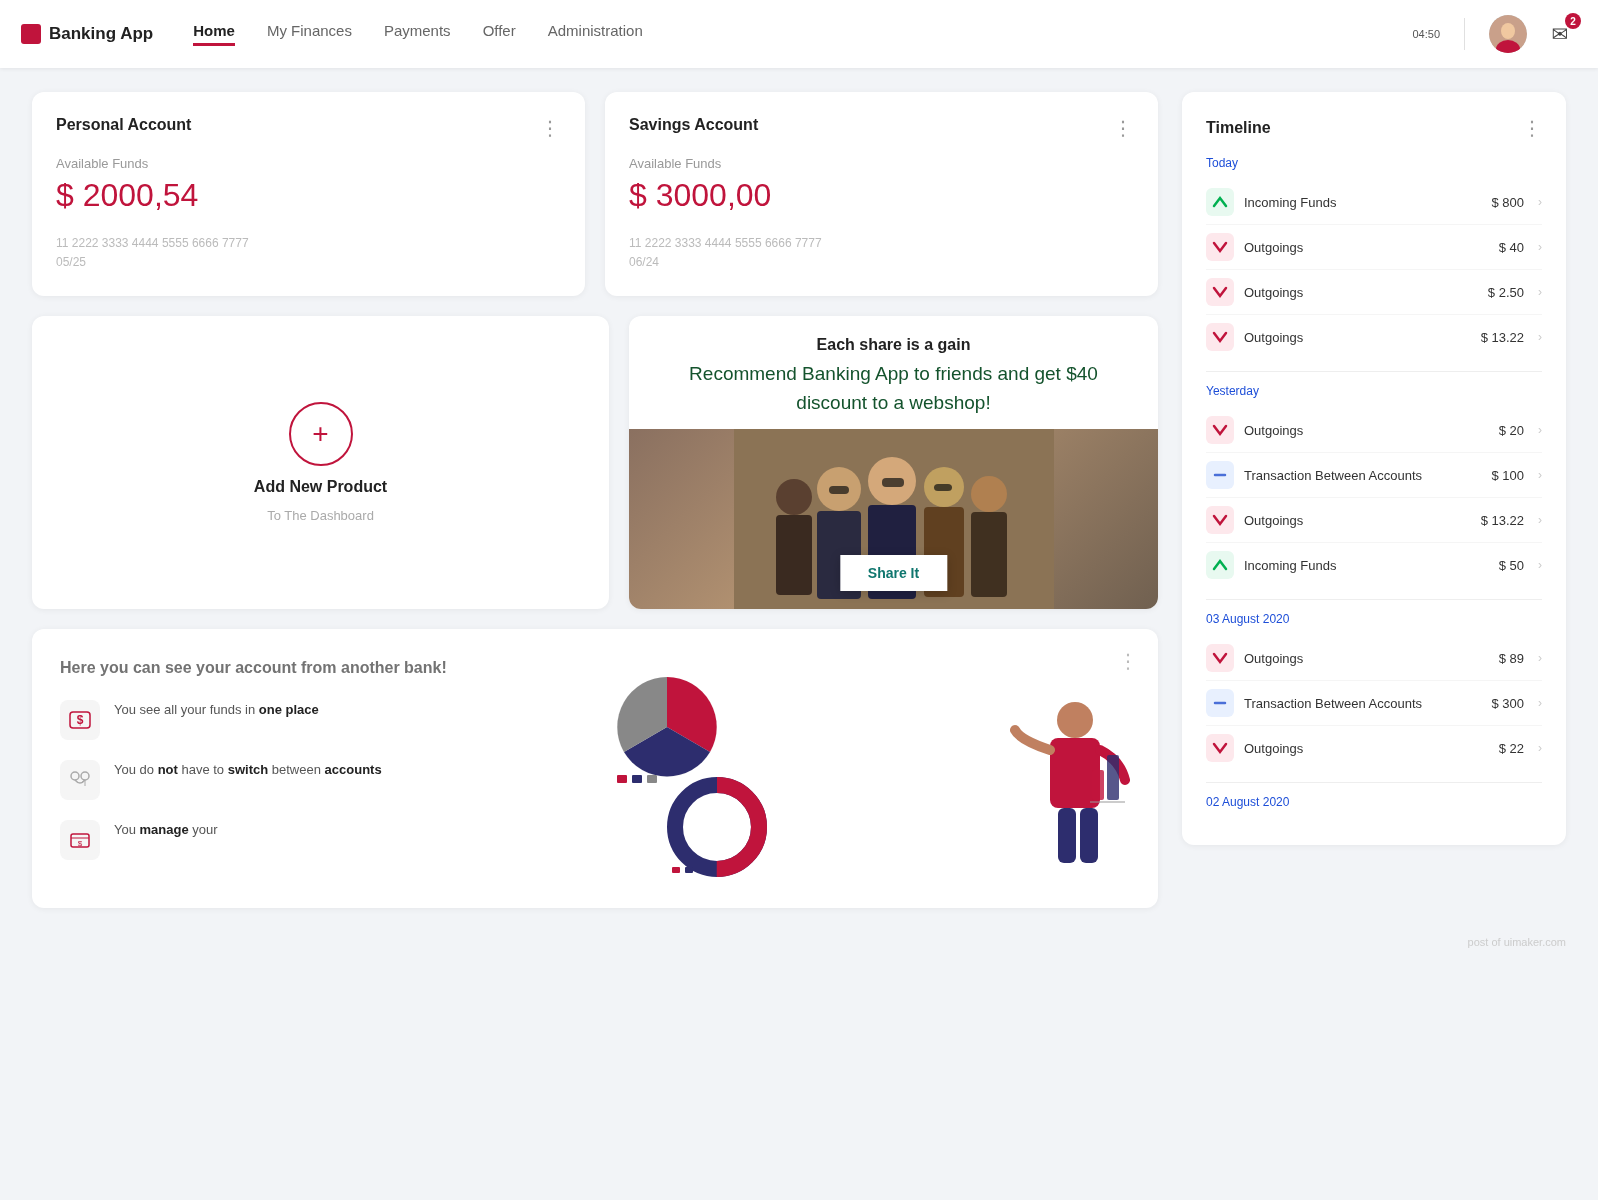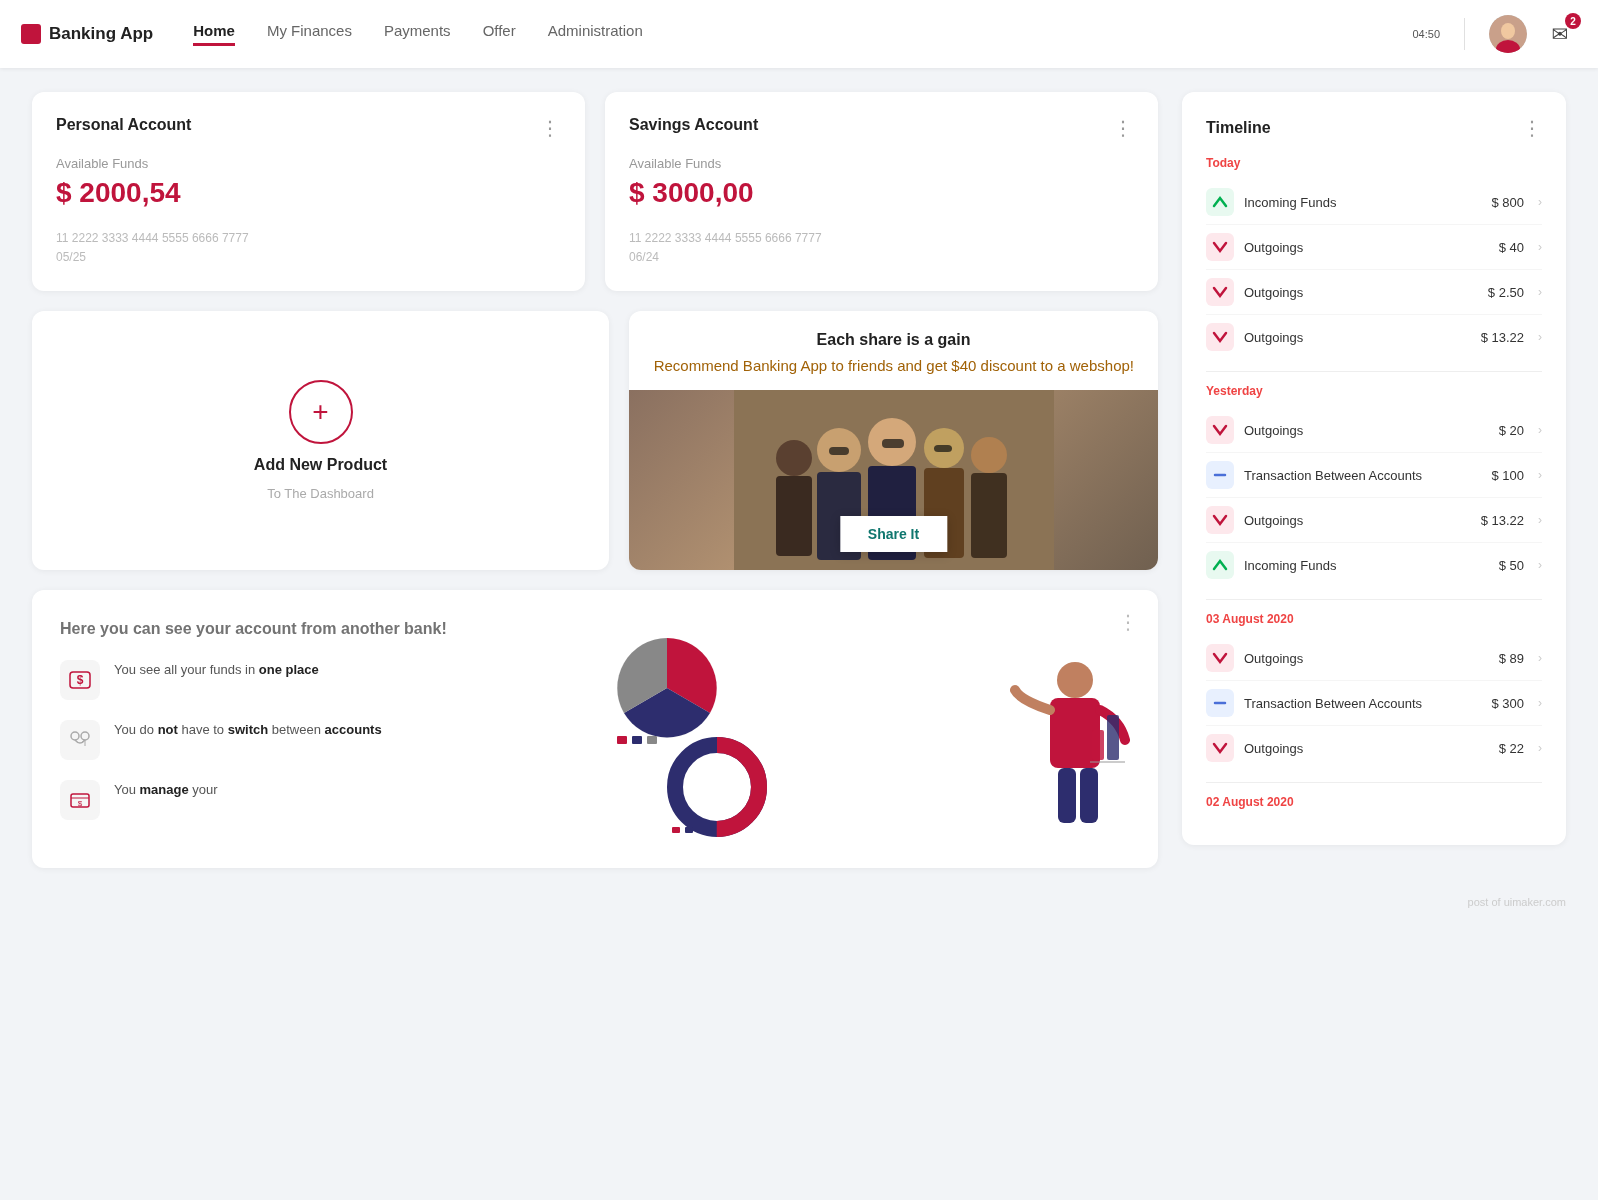--- a/index.html
+++ b/index.html
@@ -109,21 +109,21 @@
     }
     .card-header {
       display: flex;
       justify-content: space-between;
       align-items: flex-start;
       margin-bottom: 16px;
     }
     .card-title { font-size: 16px; font-weight: 600; color: #222; }
     .card-menu { color: #999; font-size: 20px; cursor: pointer; letter-spacing: 1px; }
     .card-label { font-size: 13px; color: #999; margin-bottom: 6px; }
-    .card-amount { font-size: 28px; font-weight: 700; color: #c0143c; margin-bottom: 20px; }
+    .card-amount { font-size: 32px; font-weight: 400; color: #c0143c; margin-bottom: 20px; }
     .card-info { font-size: 12px; color: #bbb; line-height: 1.6; }
 
     
     .add-product-card {
       background: #fff;
       border-radius: 12px;
       padding: 32px 24px;
       flex: 1;
       display: flex;
       flex-direction: column;
@@ -150,21 +150,21 @@
       overflow: hidden;
       flex: 1;
       box-shadow: 0 1px 6px rgba(0,0,0,0.06);
       position: relative;
     }
     .share-card-text {
       padding: 20px 24px 12px;
       text-align: center;
     }
     .share-card-title { font-size: 16px; font-weight: 700; color: #222; margin-bottom: 6px; }
-    .share-card-desc { font-size: 15px; color: #a16207; line-height: 1.5; text-align: right; }
+    .share-card-desc { font-size: 19px; color: #14532d; line-height: 1.5; }
     .share-card-img {
       width: 100%; height: 180px;
       background: linear-gradient(135deg, #8a7060 0%, #b09070 40%, #706050 100%);
       position: relative;
       display: flex; align-items: center; justify-content: center;
       overflow: hidden;
     }
     .share-btn-wrapper {
       position: absolute;
       bottom: 18px;
@@ -216,21 +216,21 @@
     }
     .tl-header {
       display: flex;
       justify-content: space-between;
       align-items: center;
       margin-bottom: 16px;
     }
     .tl-title { font-size: 16px; font-weight: 600; color: #222; }
     .tl-menu { color: #999; font-size: 20px; cursor: pointer; }
     .tl-date-section { margin-bottom: 12px; }
-    .tl-date { font-size: 12px; color: #ef4444; margin-bottom: 10px; font-weight: 700; }
+    .tl-date { font-size: 12px; color: #1d4ed8; margin-bottom: 10px; font-weight: 400; }
     .tl-item {
       display: flex;
       align-items: center;
       gap: 10px;
       padding: 8px 0;
       border-bottom: 1px solid #f5f5f5;
       cursor: pointer;
     }
     .tl-item:last-child { border-bottom: none; }
     .tl-icon {

